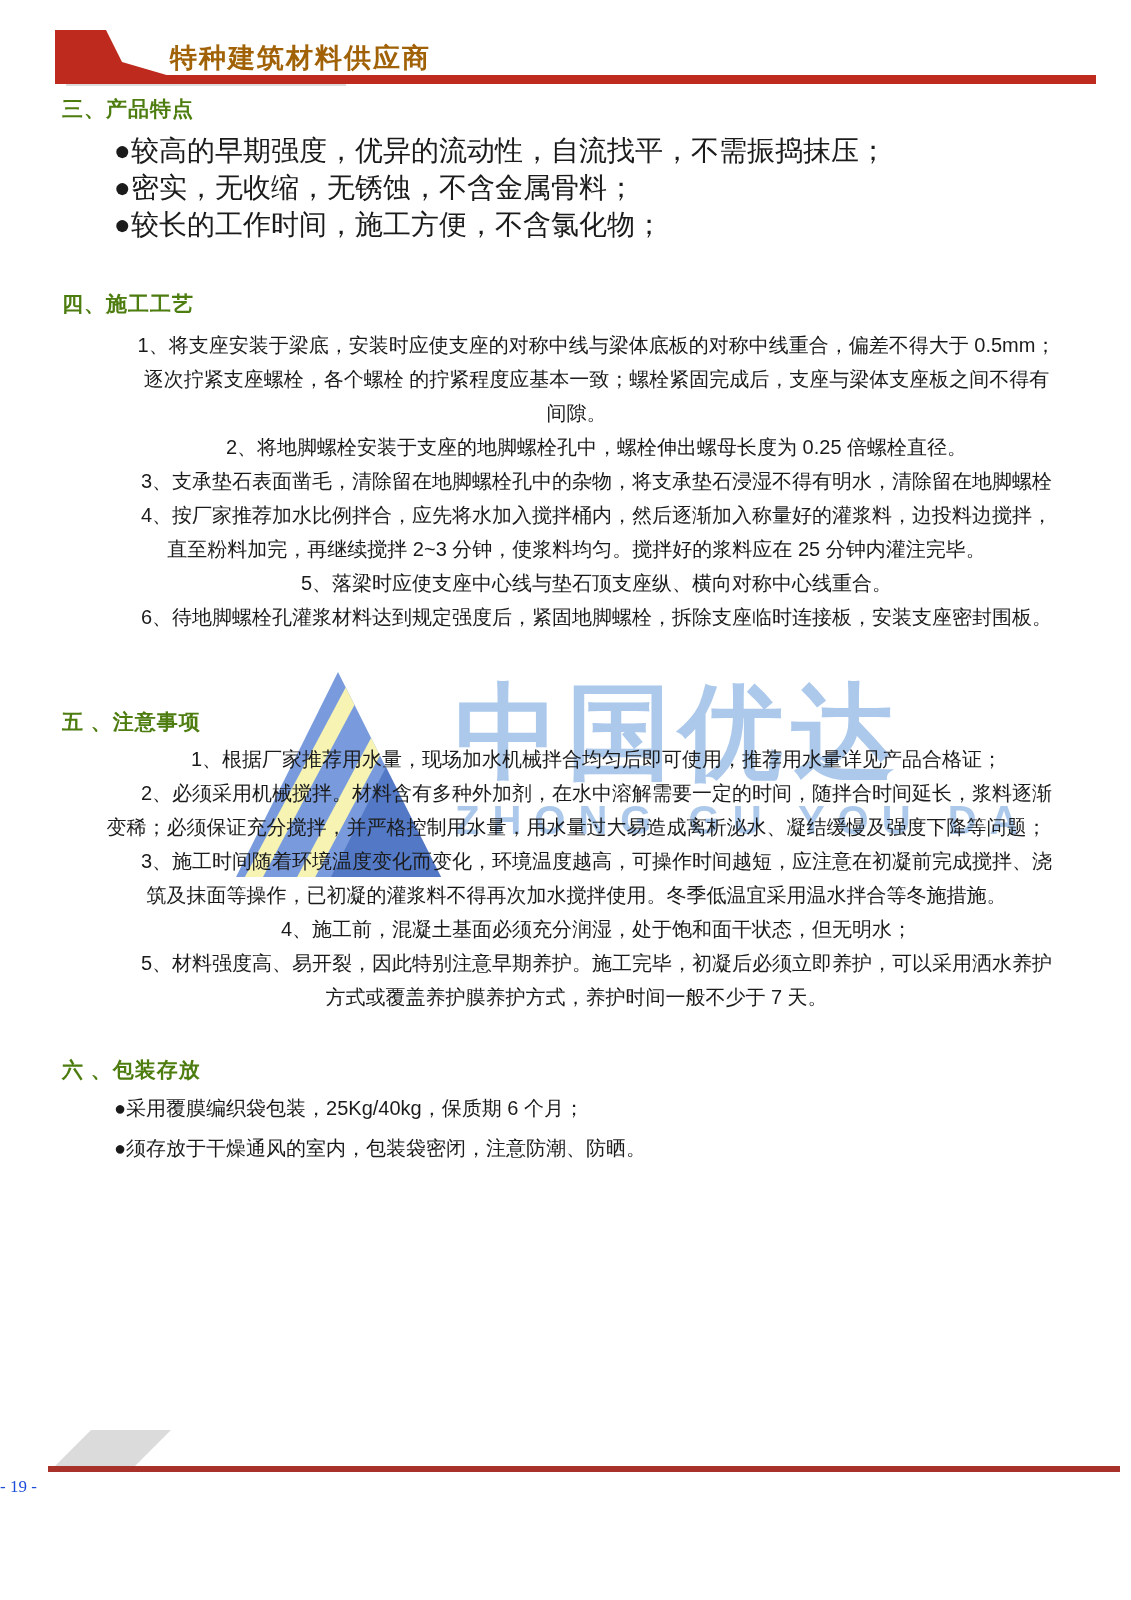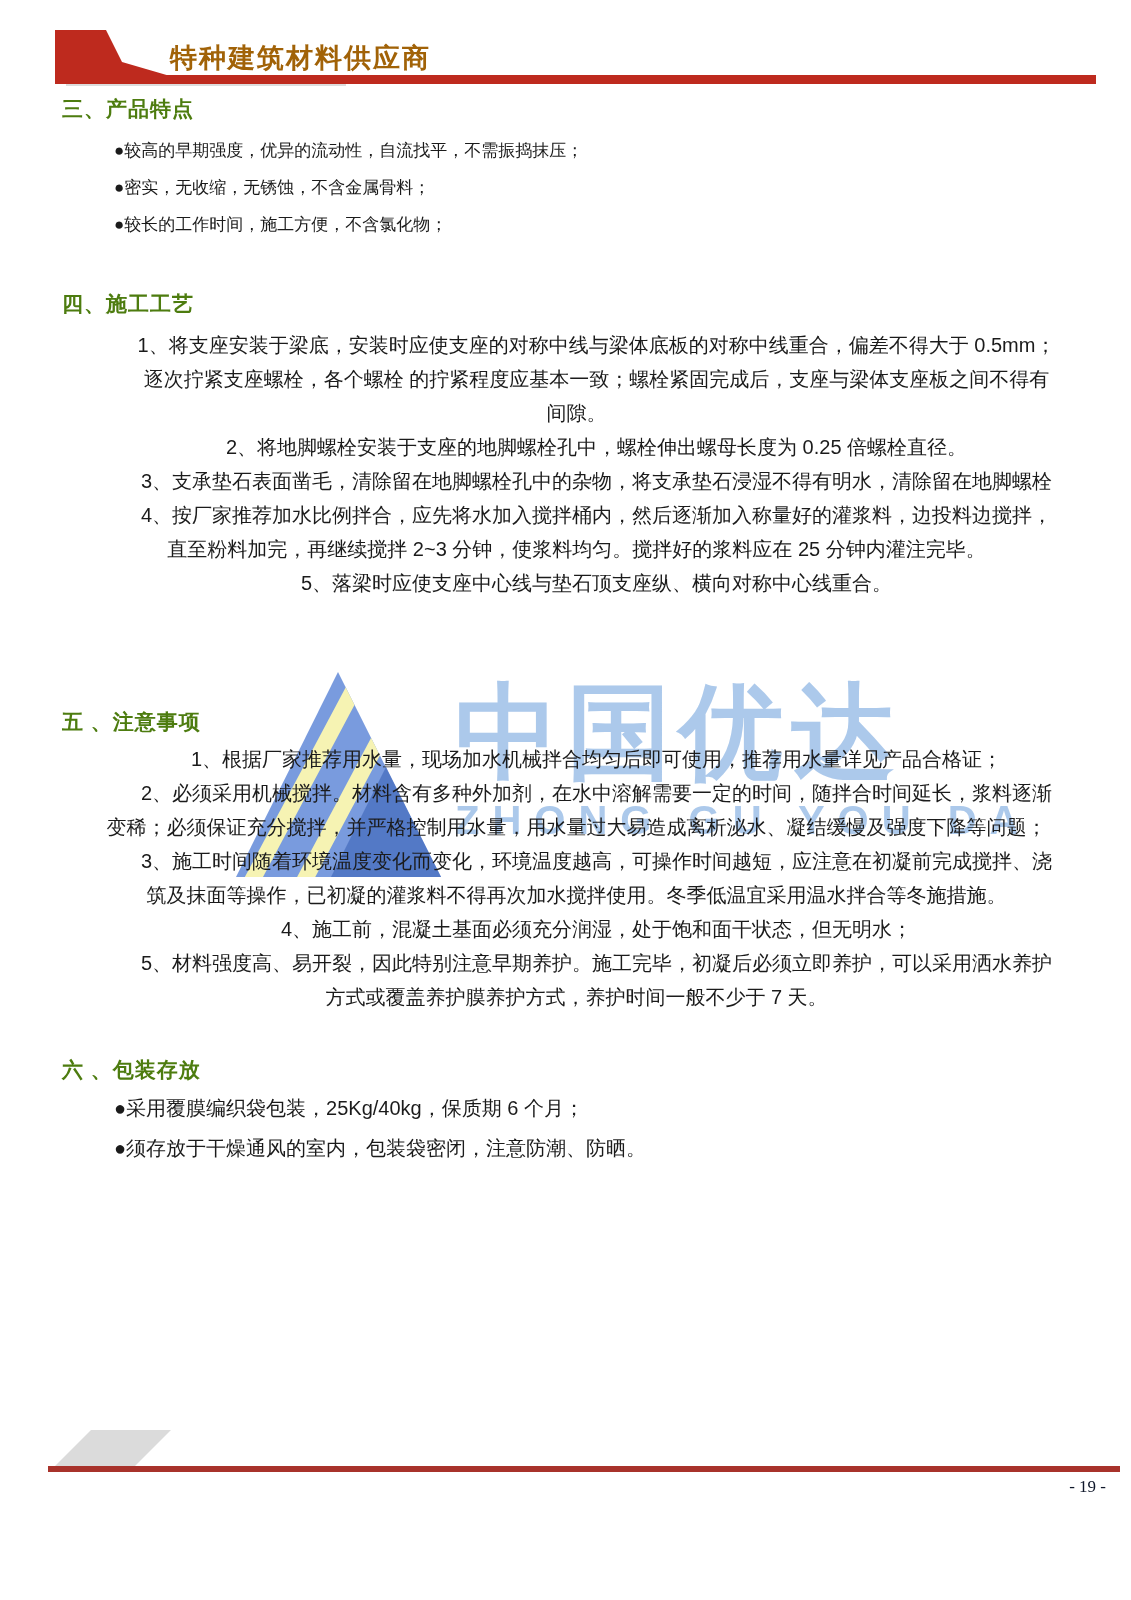--- a/index.html
+++ b/index.html
@@ -19,29 +19,29 @@
   .wm-cn{font-size:104px;font-weight:bold;line-height:104px;letter-spacing:8px;
          color:rgba(160,193,232,0.88);white-space:nowrap;}
   .wm-en{margin-top:14px;font-size:40px;font-weight:bold;letter-spacing:13px;
          color:rgba(160,193,232,0.88);white-space:nowrap;}
 
   
   .sec-heading{position:absolute;left:62px;font-size:21px;font-weight:bold;
                color:#4d7c0f;white-space:nowrap;z-index:1;letter-spacing:1px;}
   .text-block{position:absolute;left:62px;right:40px;z-index:1;}
   .para-line{font-size:20px;line-height:34px;height:34px;white-space:nowrap;text-align:center;}
-  .bullet-line{font-size:17px;line-height:37px;height:37px;white-space:nowrap;padding-left:52px;}
+  .bullet-line{font-size:28px;line-height:37px;height:37px;white-space:nowrap;padding-left:52px;}
   .pack-line{font-size:20px;line-height:40px;height:40px;white-space:nowrap;padding-left:52px;}
 
   
   .footer-line{position:absolute;top:1466px;left:48px;width:1072px;height:6px;
                background:#A8322B;z-index:1;}
   .footer-shape{position:absolute;top:1428px;left:55px;z-index:0;}
-  .page-number{position:absolute;top:1477px;left:0;width:1106px;text-align:right;
-               font-family:"Liberation Serif","DejaVu Serif",serif;font-size:17px;color:#0f172a;z-index:1;}
+  .page-number{position:absolute;top:1477px;left:0;width:1106px;text-align:left;
+               font-family:"Liberation Serif","DejaVu Serif",serif;font-size:17px;color:#1d4ed8;z-index:1;}
 </style>
 </head>
 <body>
 
 <div class="page">
 
   <div class="watermark">
     <svg class="wm-logo" viewBox="0 0 205 205">
       <defs>
         <clipPath id="triclip">
@@ -79,20 +79,21 @@
   <div class="sec-heading" style="top:290px">四、施工工艺</div>
   <div class="text-block" style="top:328px">
     <div class="para-line">　　1、将支座安装于梁底，安装时应使支座的对称中线与梁体底板的对称中线重合，偏差不得大于 0.5mm；</div>
     <div class="para-line">　　逐次拧紧支座螺栓，各个螺栓 的拧紧程度应基本一致；螺栓紧固完成后，支座与梁体支座板之间不得有</div>
     <div class="para-line">间隙。</div>
     <div class="para-line">　　2、将地脚螺栓安装于支座的地脚螺栓孔中，螺栓伸出螺母长度为 0.25 倍螺栓直径。</div>
     <div class="para-line">　　3、支承垫石表面凿毛，清除留在地脚螺栓孔中的杂物，将支承垫石浸湿不得有明水，清除留在地脚螺栓</div>
     <div class="para-line">　　4、按厂家推荐加水比例拌合，应先将水加入搅拌桶内，然后逐渐加入称量好的灌浆料，边投料边搅拌，</div>
     <div class="para-line">直至粉料加完，再继续搅拌 2~3 分钟，使浆料均匀。搅拌好的浆料应在 25 分钟内灌注完毕。</div>
     <div class="para-line">　　5、落梁时应使支座中心线与垫石顶支座纵、横向对称中心线重合。</div>
+    <div class="para-line">　　6、待地脚螺栓孔灌浆材料达到规定强度后，紧固地脚螺栓，拆除支座临时连接板，安装支座密封围板。</div>
   </div>
 
   <div class="sec-heading" style="top:708px">五 、注意事项</div>
   <div class="text-block" style="top:742px">
     <div class="para-line">　　1、根据厂家推荐用水量，现场加水机械拌合均匀后即可使用，推荐用水量详见产品合格证；</div>
     <div class="para-line">　　2、必须采用机械搅拌。材料含有多种外加剂，在水中溶解需要一定的时间，随拌合时间延长，浆料逐渐</div>
     <div class="para-line">变稀；必须保证充分搅拌，并严格控制用水量，用水量过大易造成离析泌水、凝结缓慢及强度下降等问题；</div>
     <div class="para-line">　　3、施工时间随着环境温度变化而变化，环境温度越高，可操作时间越短，应注意在初凝前完成搅拌、浇</div>
     <div class="para-line">筑及抹面等操作，已初凝的灌浆料不得再次加水搅拌使用。冬季低温宜采用温水拌合等冬施措施。</div>
     <div class="para-line">　　4、施工前，混凝土基面必须充分润湿，处于饱和面干状态，但无明水；</div>

